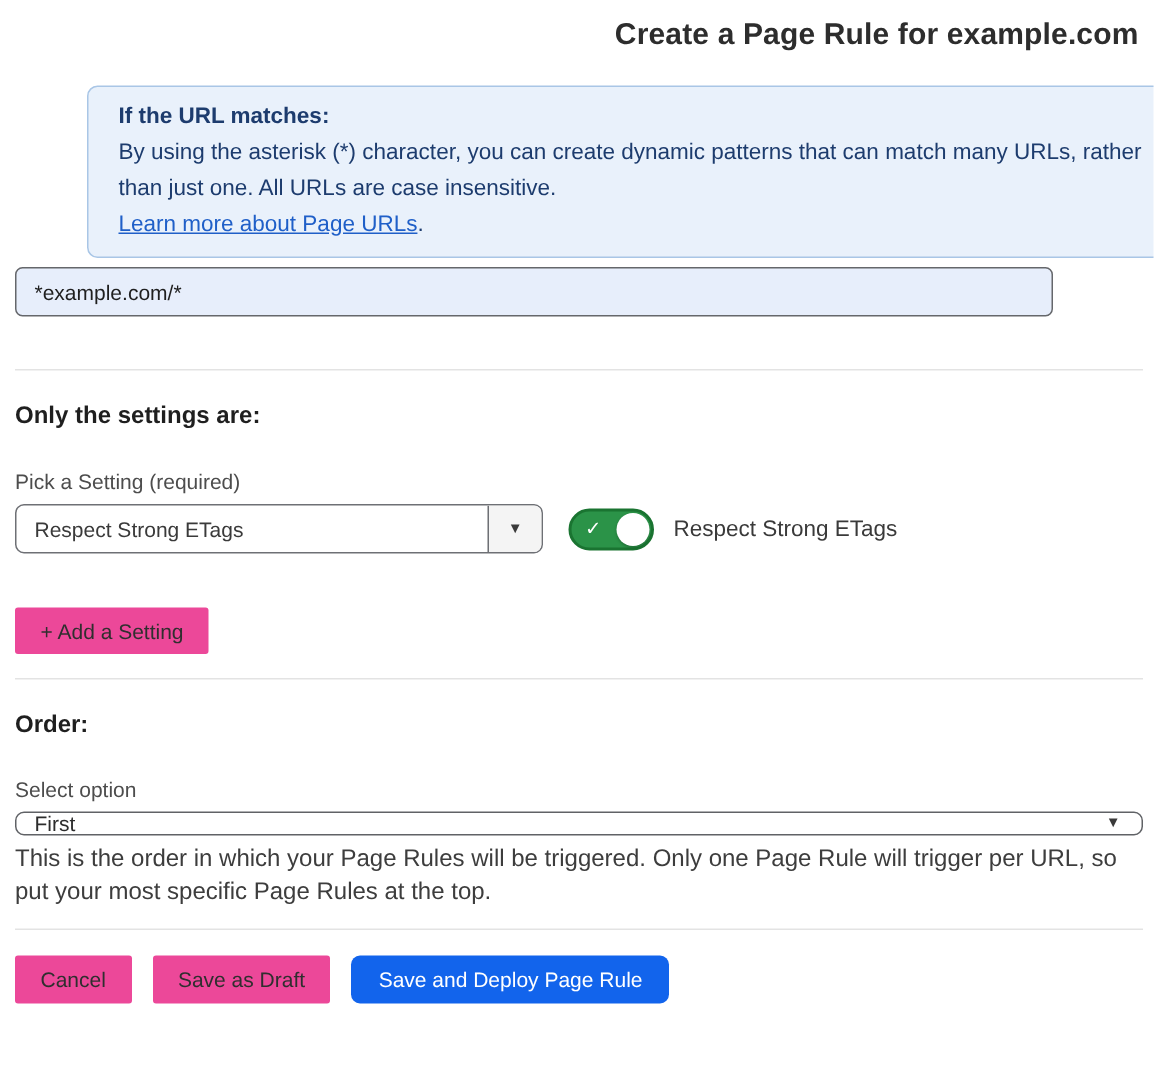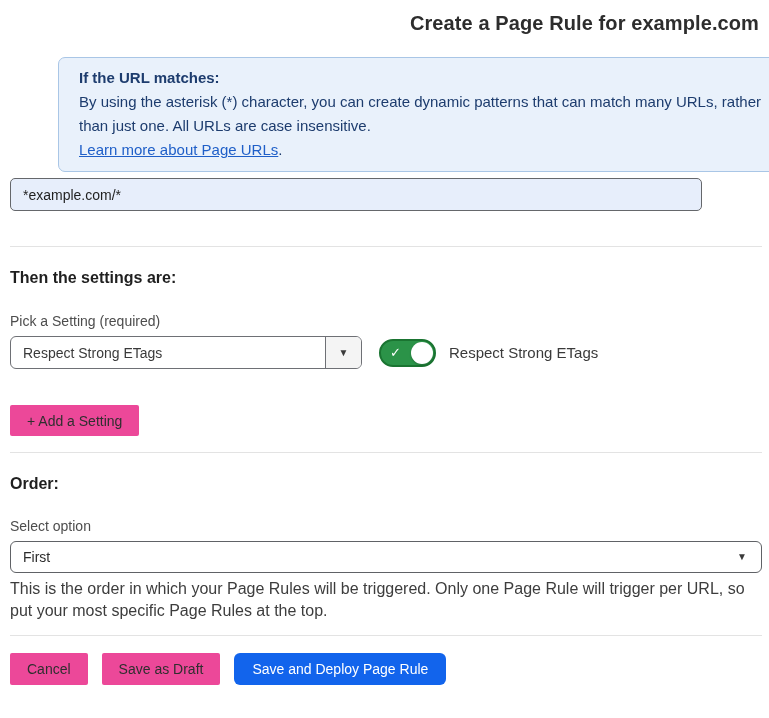--- a/index.html
+++ b/index.html
@@ -129,21 +129,21 @@
   }
   .btn-secondary {
     background: #ec4899; color: #2f2f2f;
     border-radius: 2px; font-size: 14px;
     height: 32px; padding: 0 17px;
   }
   .add-setting-button { margin-top: 36px; height: 31px; display: block; }
 
   .order-select {
     margin-top: 6px;
-    width: 752px; height: 32px;
+    width: 752px; height: 16px;
     border: 1px solid #606266;
     border-radius: 6px;
     background: #ffffff;
     display: flex; align-items: center;
     padding: 0 14px 0 12px;
     font-size: 14px; color: #2c2c2c;
     cursor: pointer;
   }
   .order-select .select-value { flex: 1; }
 
@@ -173,21 +173,21 @@
   <div class="info-box">
     <div class="info-heading">If the URL matches:</div>
     <div class="info-body">By using the asterisk (*) character, you can create dynamic patterns that can match many URLs, rather than just one. All URLs are case insensitive.</div>
     <div class="info-link-line"><a class="learn-link">Learn more about Page URLs</a><span>.</span></div>
   </div>
 
   <input class="url-input" type="text" value="*example.com/*" style="">
 
   <hr class="divider divider-1">
 
-  <h2 class="section-heading settings-heading">Then the settings are:</h2>
+  <h2 class="section-heading settings-heading">Only the settings are:</h2>
 
   <label class="field-label pick-setting-label">Pick a Setting (required)</label>
 
   <div class="setting-row">
     <div class="setting-dropdown">
       <span class="dd-value">Respect Strong ETags</span>
       <span class="dd-arrow-box">
         <span class="dd-arrow-glyph">▼</span>
       </span>
     </div>

